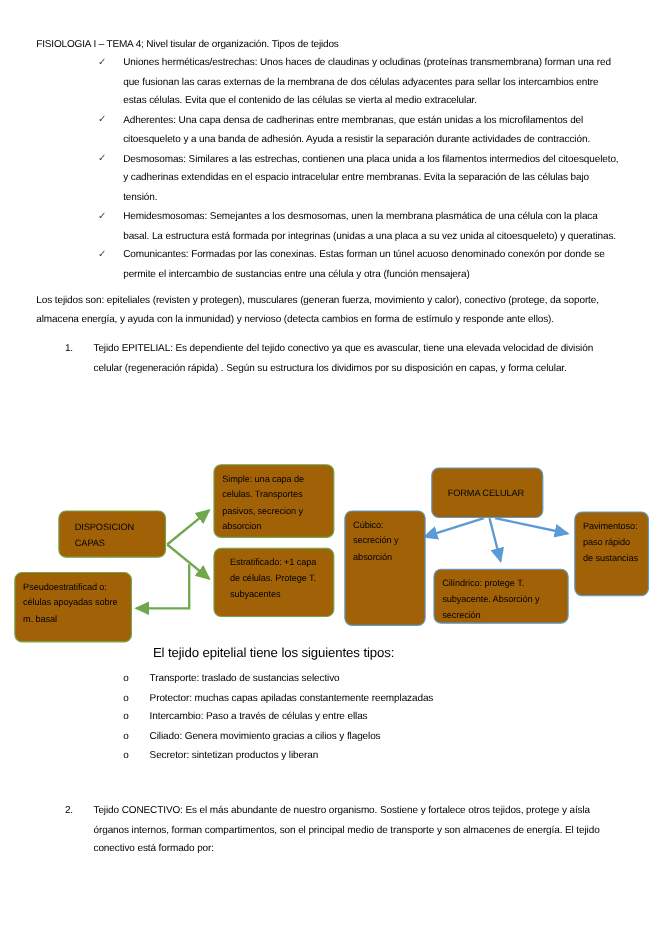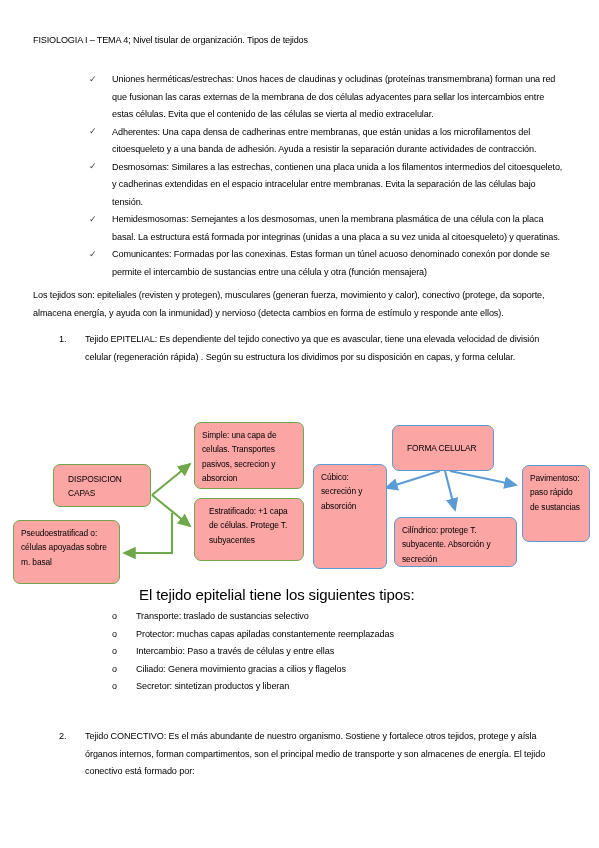--- a/index.html
+++ b/index.html
@@ -21,21 +21,21 @@
   .doc {
     position: absolute;
     left: 33px;
     top: 33px;
     width: 533px;
   }
   .title {
     font-size: 9.1px;
     line-height: 15px;
     letter-spacing: -0.15px;
-    margin-bottom: 23px;
+    margin-bottom: 0;
   }
   .para {
     font-size: 9.1px;
     line-height: 17.5px;
     letter-spacing: -0.1px;
     text-align: left;
     margin: 0 0 4px 0;
   }
   .para-gap { margin-bottom: 9px; }
 
@@ -109,41 +109,41 @@
   }
   #diagram svg {
     position: absolute;
     left: 0;
     top: 0;
   }
   .nodebox {
     position: absolute;
     box-sizing: border-box;
     border-radius: 7px;
-    background: #fca5a5;
+    background: #a16207;
     font-size: 8.4px;
     line-height: 14.4px;
     letter-spacing: -0.1px;
     padding: 5px 6px 4px 7px;
     overflow: hidden;
   }
   .green { border: 1.4px solid #6FA84B; }
   .blue  { border: 1.4px solid #5B9BD5; }
   .centered {
     display: flex;
     flex-direction: column;
     justify-content: center;
     padding-left: 14px;
   }
 
   .subhead {
     position: absolute;
     left: 92px;
     top: 586px;
-    font-size: 15px;
+    font-size: 12px;
     letter-spacing: -0.1px;
     padding-left: 47px;
   }
   .lower-list { position: absolute; left: 33px; top: 608px; width: 533px; }
   .lower-para { position: absolute; left: 33px; top: 728px; width: 533px; }
 </style>
 </head>
 <body>
 
 <div id="page">

